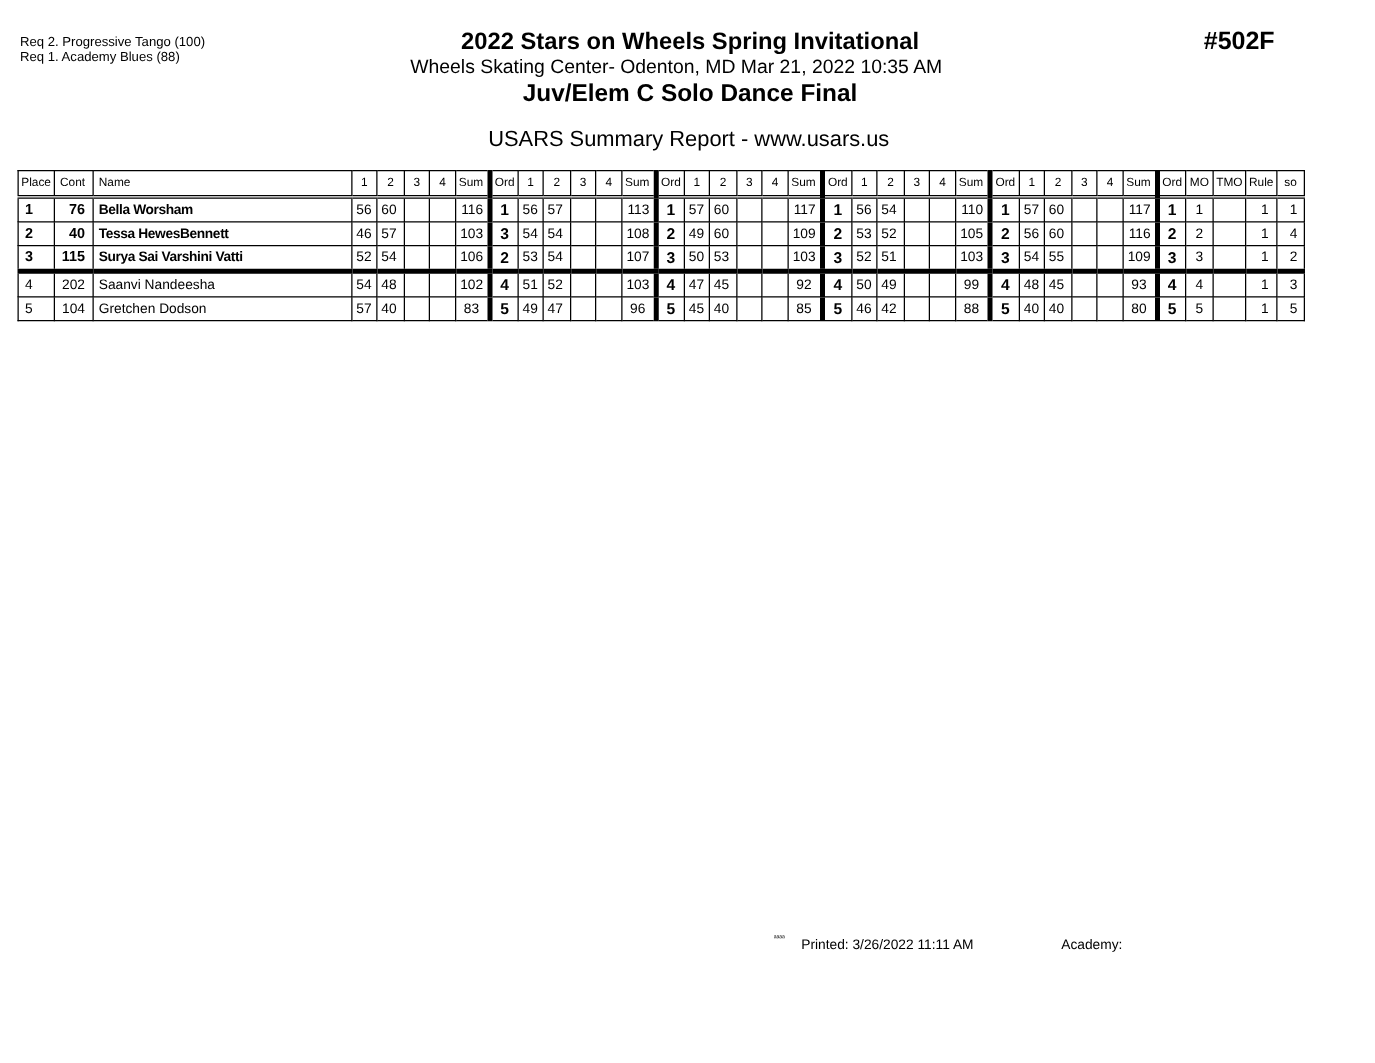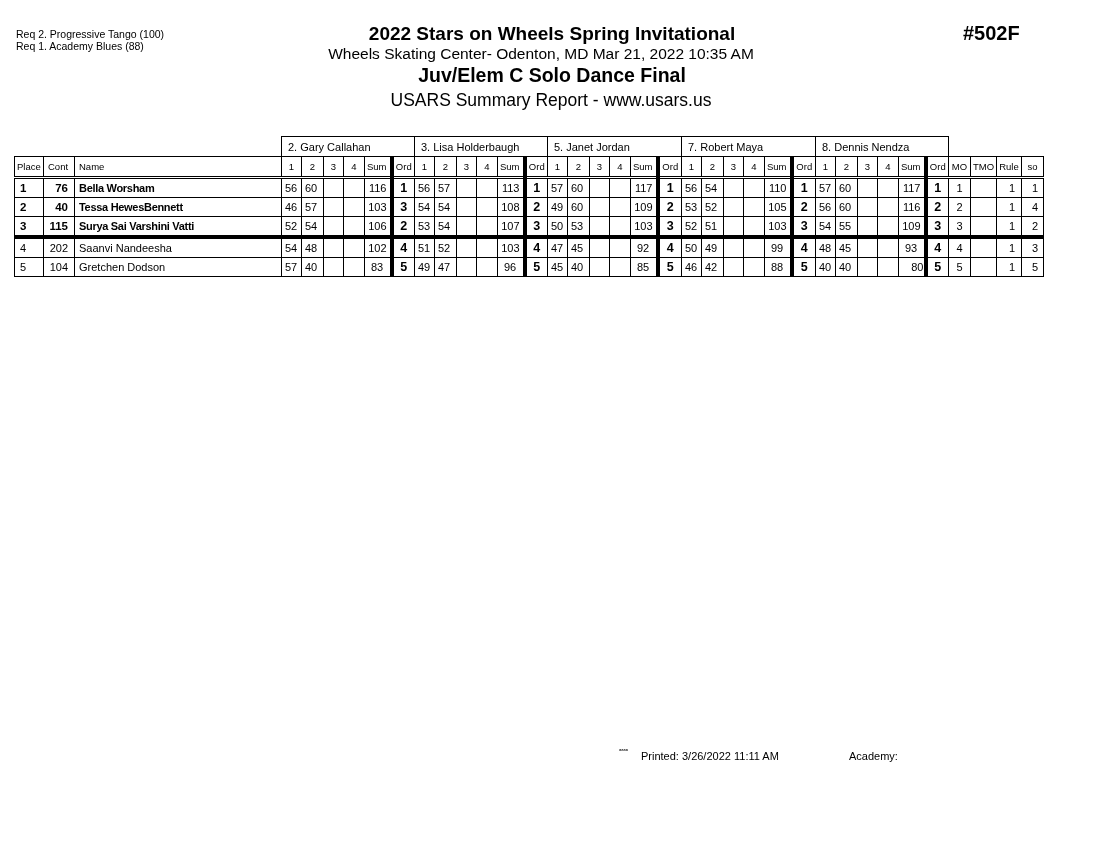--- a/index.html
+++ b/index.html
@@ -4,21 +4,21 @@
 <style>
   html, body { margin:0; padding:0; background:#ffffff; }
   body { width:1100px; height:850px; position:relative; overflow:hidden;
          font-family:"Liberation Sans", sans-serif; color:#000; }
   .abs { position:absolute; }
   .req { left:16px; font-size:10.5px; line-height:12px; white-space:nowrap; }
   .center { left:0; width:1100px; text-align:center; white-space:nowrap; }
   .t1 { top:23px; font-size:19px; font-weight:bold; left:2px; }
   .t2 { top:45px; font-size:15.5px; left:-9px; }
   .t3 { top:64px; font-size:19.5px; font-weight:bold; left:2px; }
-  .t4 { top:90px; font-size:17.5px; left:1px; }
+  .t4 { top:101px; font-size:17.5px; left:1px; }
   .evnum { left:963px; top:22px; font-size:20px; font-weight:bold; }
 
   table.grid { position:absolute; left:14px; top:136px; border-collapse:collapse;
                table-layout:fixed; font-size:11px; }
   table.grid td { border:1px solid #000; padding:0 0 0 4px; height:18px; line-height:18px;
                   white-space:nowrap; overflow:hidden; }
   table.grid td.nob { border:none; }
   table.grid tr.judges td { height:19px; font-size:11px; }
   table.grid tr.judges td.jname { border:1px solid #000; border-bottom:none; padding-left:6px; }
   table.grid tr.hdr td { font-size:9.5px; height:19px; border-bottom:3px double #000; }
@@ -80,29 +80,20 @@
       <col style="width:20px">
       <col style="width:21px">
       <col style="width:27px">
       <col style="width:23px">
     <col style="width:22px">
       <col style="width:26px">
       <col style="width:25px">
       <col style="width:22px">
   </colgroup>
   <tbody id="tbody">
-    <tr class="judges">
-      <td class="nob" colspan="3"></td>
-      <td class="jname" colspan="6">2.  Gary  Callahan</td>
-      <td class="jname" colspan="6">3.  Lisa Holderbaugh</td>
-      <td class="jname" colspan="6">5.  Janet Jordan</td>
-      <td class="jname" colspan="6">7.  Robert Maya</td>
-      <td class="jname" colspan="6">8.  Dennis Nendza</td>
-      <td class="nob" colspan="4"></td>
-    </tr>
     <tr class="hdr" id="hdr-row">
       <td style="padding-left:2px">Place</td>
       <td>Cont</td>
       <td>Name</td>
     <td class="ctr">1</td>
         <td class="ctr">2</td>
         <td class="ctr">3</td>
         <td class="ctr">4</td>
         <td class="sc" style="padding-left: 2px;">Sum</td>
         <td class="ord">Ord</td>
@@ -316,21 +307,21 @@
         <td class="sc">46</td>
         <td class="sc">42</td>
         <td class="sc"></td>
         <td class="sc"></td>
         <td class="sc" style="padding-left: 6px;">88</td>
         <td class="ord">5</td>
         <td class="sc">40</td>
         <td class="sc">40</td>
         <td class="sc"></td>
         <td class="sc"></td>
-        <td class="sc" style="padding-left: 6px; text-align: right;">80</td>
+        <td class="sc" style="padding-left: 6px;">80</td>
         <td class="ord">5</td>
         <td class="ctr">5</td>
         <td class="ctr"></td>
         <td class="num" style="padding-right: 6px;">1</td>
         <td class="num" style="padding-right: 5px;">5</td>
       </tr>
     </tbody>
 </table>
 
 <div class="abs tiny">ᵃᵃᵃᵃ</div>

